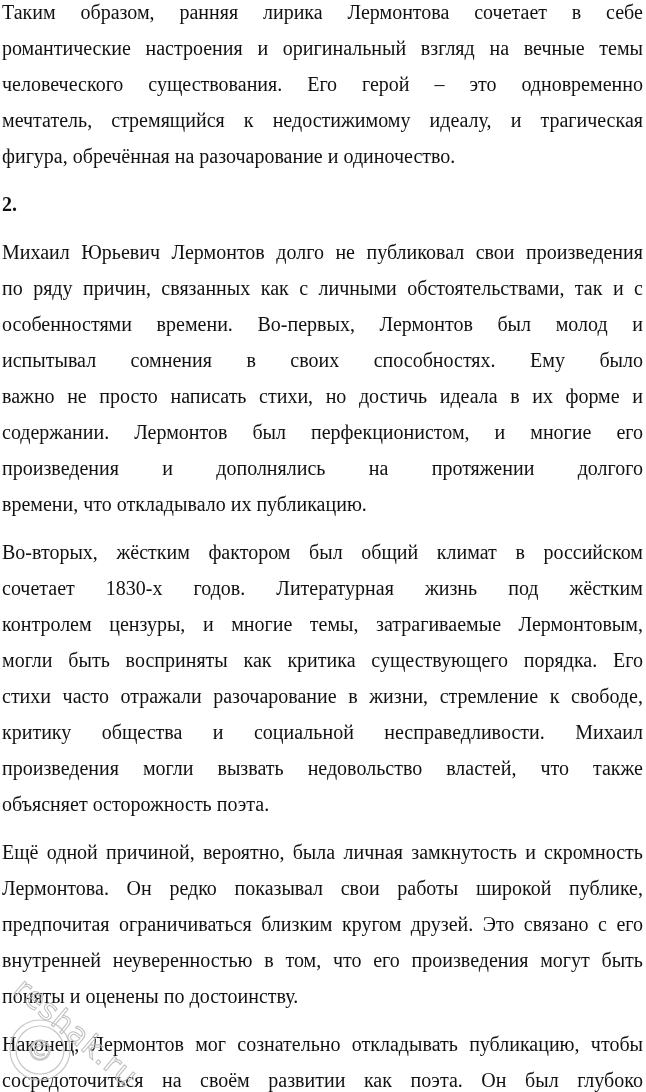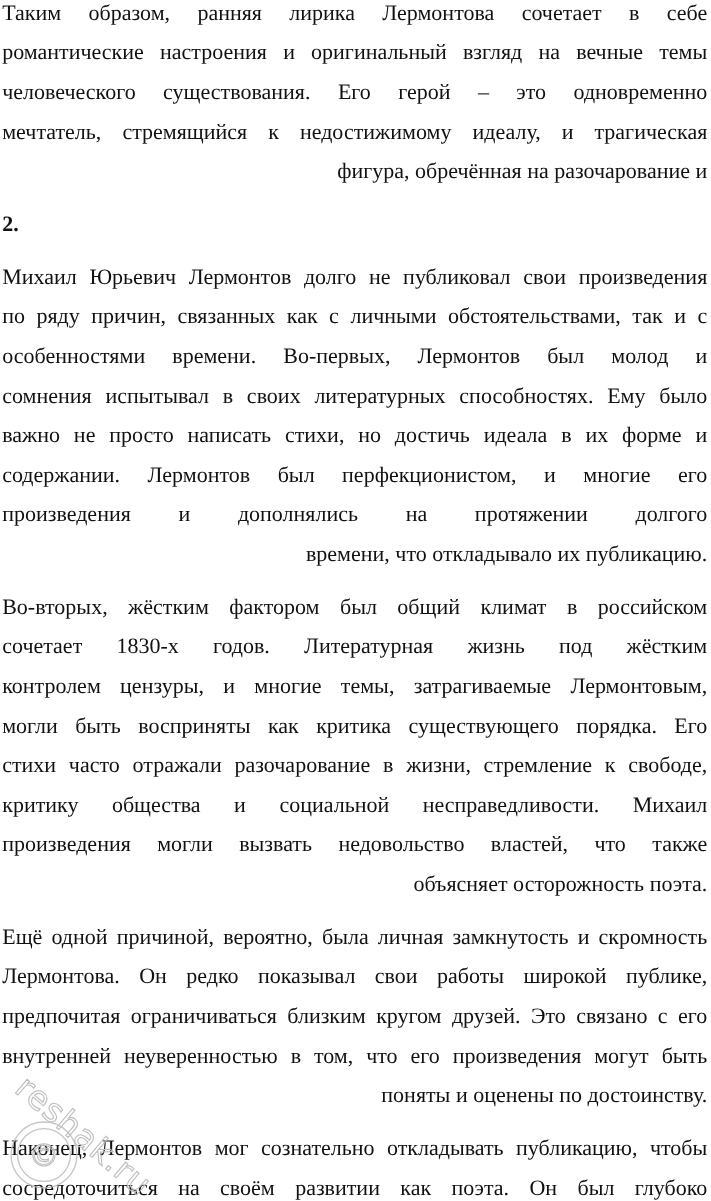--- a/index.html
+++ b/index.html
@@ -25,21 +25,21 @@
     .para {
       margin: 0 0 12px 0;
     }
     .line-wrap {
       display: flex;
       justify-content: space-between;
       height: 36px;
       line-height: 36px;
     }
     .line-wrap.last {
-      justify-content: flex-end;
+      justify-content: flex-start;
       gap: 5px;
     }
     .heading {
       font-weight: bold;
       height: 36px;
       line-height: 36px;
       margin: 0 0 12px 0;
     }
     .watermark {
       position: absolute;
@@ -93,20 +93,21 @@
         <span>идеалу,</span>
         <span>и</span>
         <span>трагическая</span>
       </div>
     <div class="line-wrap last">
         <span>фигура,</span>
         <span>обречённая</span>
         <span>на</span>
         <span>разочарование</span>
         <span>и</span>
+        <span>одиночество.</span>
       </div>
   </div>
 
   <div class="heading">2.</div>
 
   <div class="para">
     <div class="line-wrap">
         <span>Михаил</span>
         <span>Юрьевич</span>
         <span>Лермонтов</span>
@@ -132,25 +133,24 @@
     <div class="line-wrap">
         <span>особенностями</span>
         <span>времени.</span>
         <span>Во-первых,</span>
         <span>Лермонтов</span>
         <span>был</span>
         <span>молод</span>
         <span>и</span>
       </div>
     <div class="line-wrap">
+        <span>испытывал</span>
         <span>сомнения</span>
-        <span>испытывал</span>
         <span>в</span>
         <span>своих</span>
-        <span>литературных</span>
         <span>способностях.</span>
         <span>Ему</span>
         <span>было</span>
       </div>
     <div class="line-wrap">
         <span>важно</span>
         <span>не</span>
         <span>просто</span>
         <span>написать</span>
         <span>стихи,</span>

